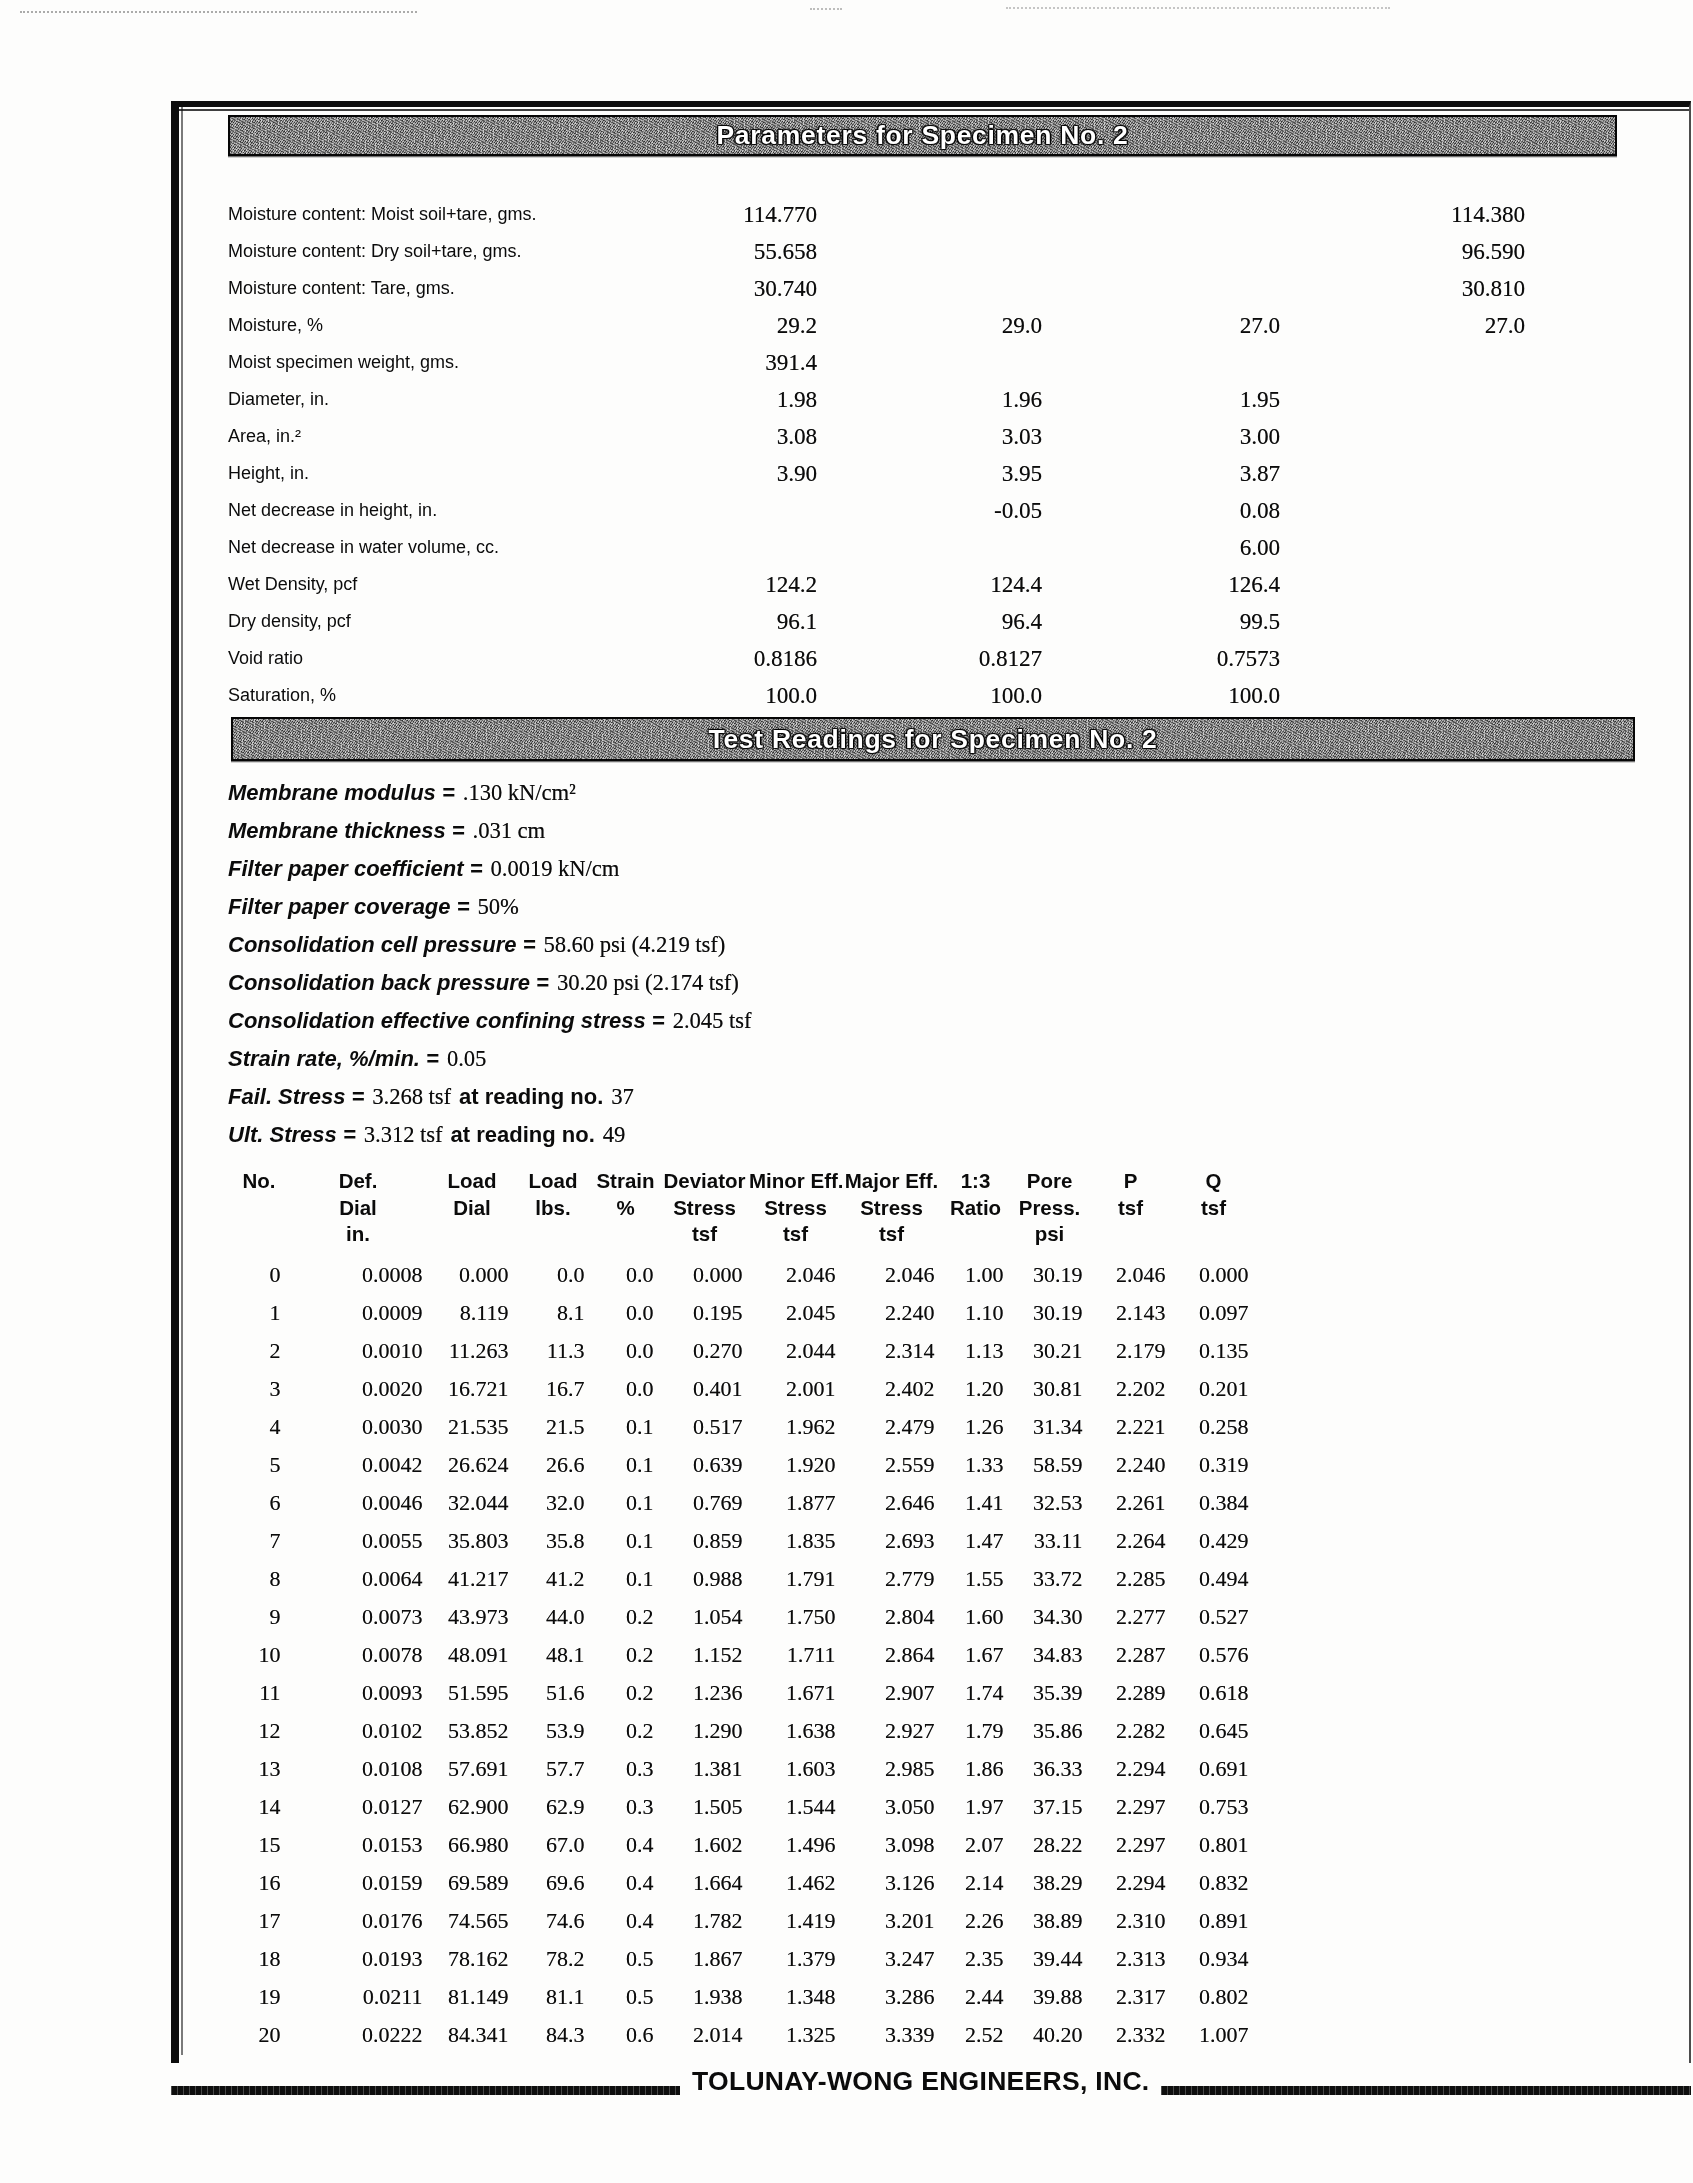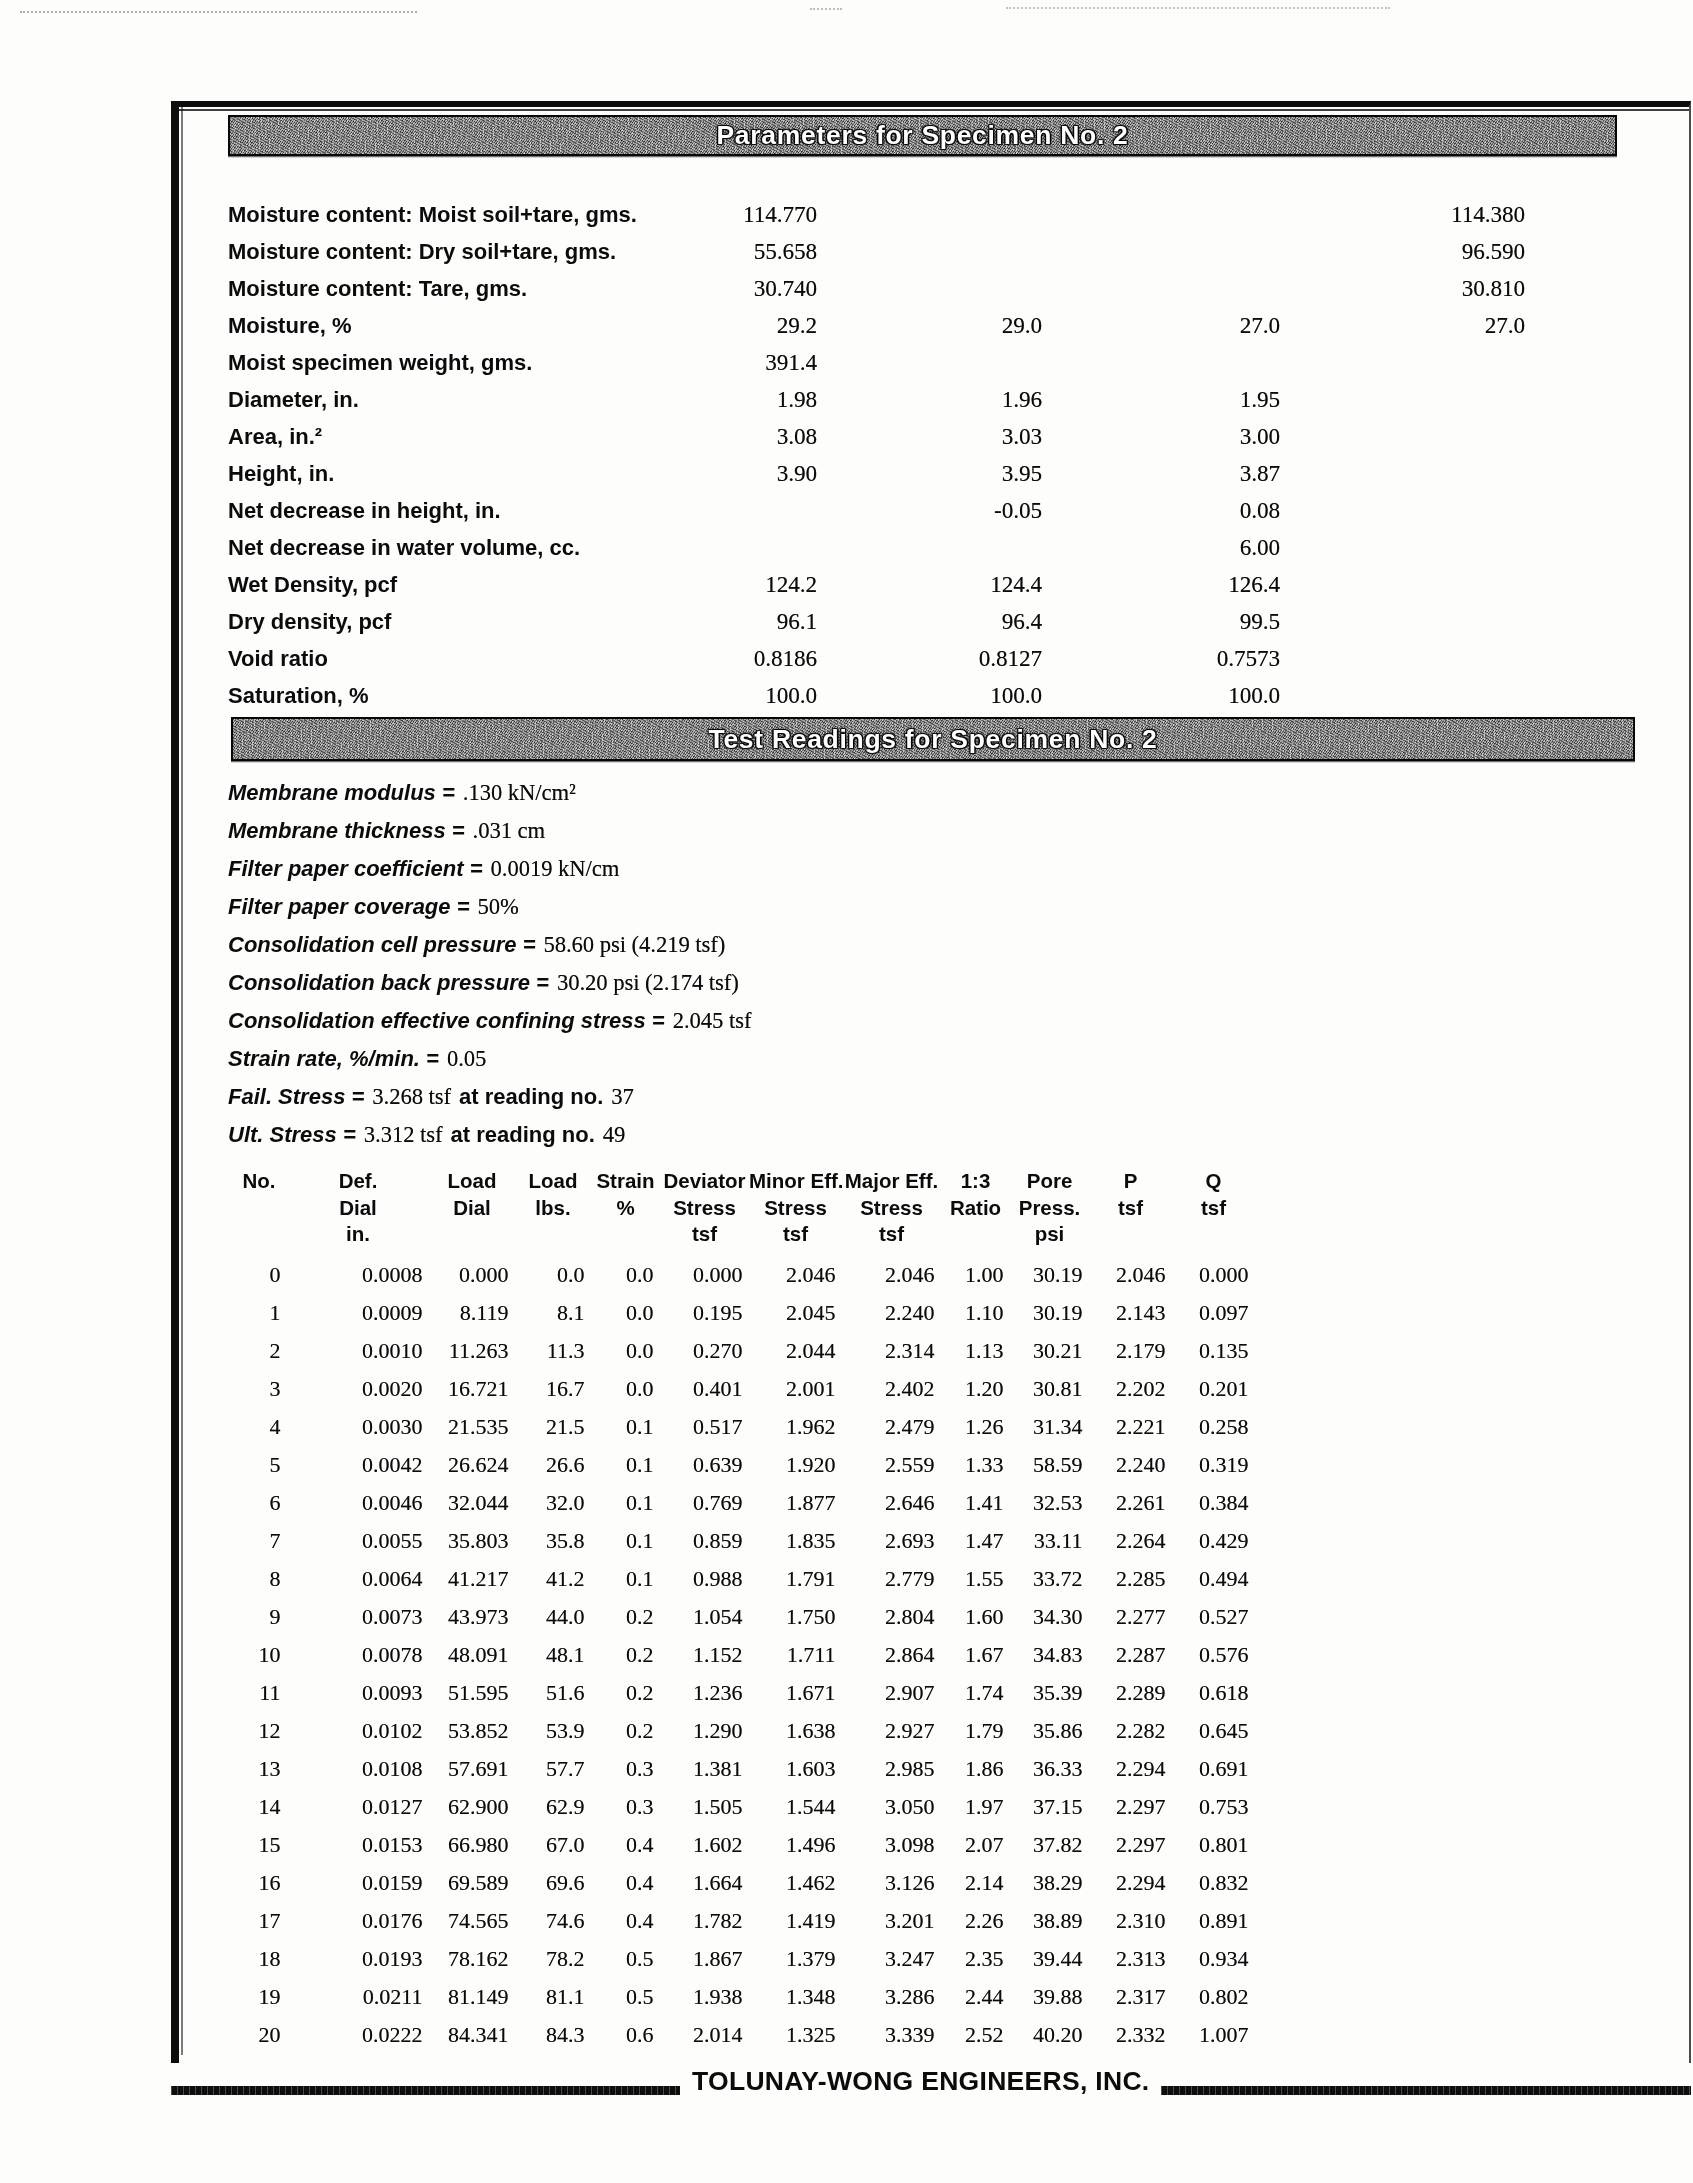--- a/index.html
+++ b/index.html
@@ -52,21 +52,21 @@
 
   
   .pgrid{display:grid;grid-template-columns:463px 126px 225px 238px 245px;}
   .params-head{position:absolute;left:49px;top:57px;width:1297px;height:30px;font-weight:bold;font-size:22.5px;}
   .params-head .ph{white-space:nowrap;}
   .params-head .ph.first{text-align:left;padding-left:16px;}
   .params-head .ph.num{text-align:right;}
   .params-body{position:absolute;left:49px;top:89px;width:1297px;}
   .prow{height:37px;align-items:center;}
   .prow .c{white-space:nowrap;overflow:visible;}
-  .plabel{font-weight:bold;font-size:22px;}
+  .plabel{font-weight:normal;font-size:18px;}
   .pnum{font-family:"Liberation Serif", serif;font-size:23px;text-align:right;
         text-shadow:0.2px 0.2px 0 rgba(0,0,0,.55);}
 
   
   .info{position:absolute;left:49px;top:667px;width:1389px;}
   .info-line{height:38px;display:flex;align-items:center;font-size:22px;white-space:nowrap;}
   .info-line span:empty{display:none;}
   .il{font-weight:bold;font-style:italic;}
   .iv{font-family:"Liberation Serif", serif;font-size:22.5px;margin-left:8px;
       text-shadow:0.2px 0.2px 0 rgba(0,0,0,.55);}
@@ -597,21 +597,21 @@
         <div class="rt-row">
           <div class="rt-cell">15</div>
           <div class="rt-cell">0.0153</div>
           <div class="rt-cell">66.980</div>
           <div class="rt-cell">67.0</div>
           <div class="rt-cell">0.4</div>
           <div class="rt-cell">1.602</div>
           <div class="rt-cell">1.496</div>
           <div class="rt-cell">3.098</div>
           <div class="rt-cell">2.07</div>
-          <div class="rt-cell">37.82</div>
+          <div class="rt-cell">28.22</div>
           <div class="rt-cell">2.297</div>
           <div class="rt-cell">0.801</div>
         </div>
 
         <div class="rt-row">
           <div class="rt-cell">16</div>
           <div class="rt-cell">0.0159</div>
           <div class="rt-cell">69.589</div>
           <div class="rt-cell">69.6</div>
           <div class="rt-cell">0.4</div>

